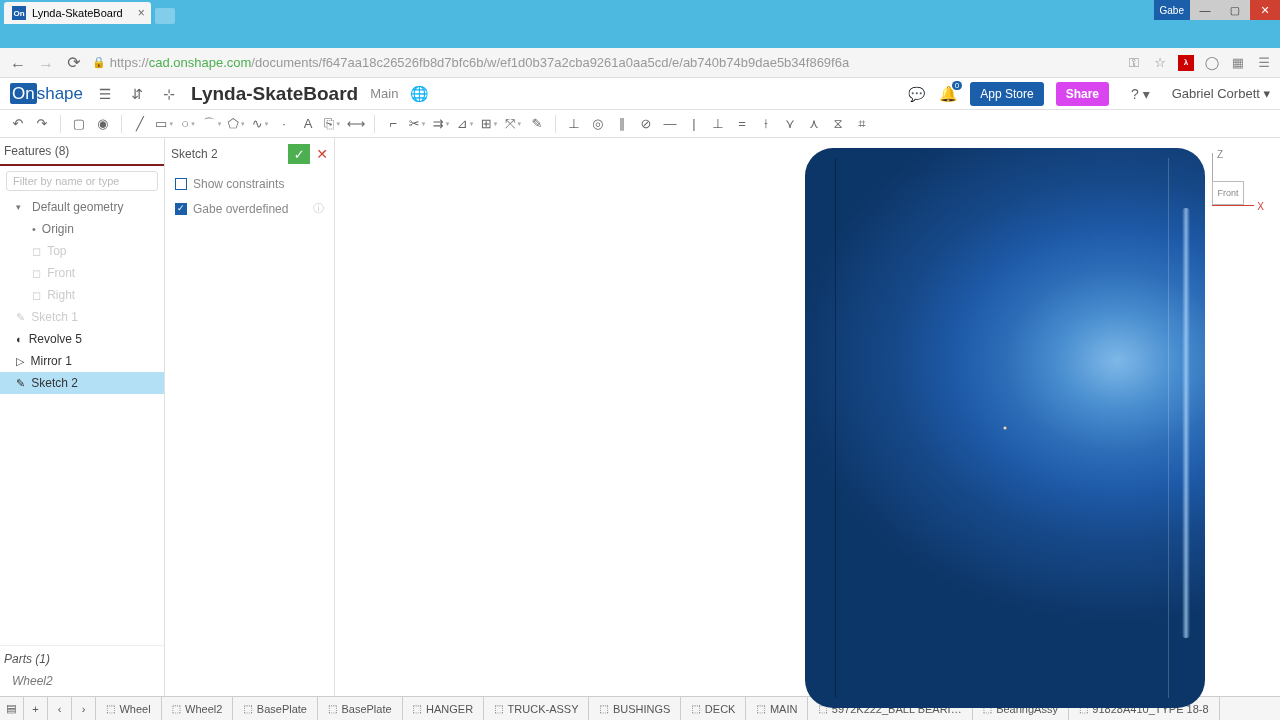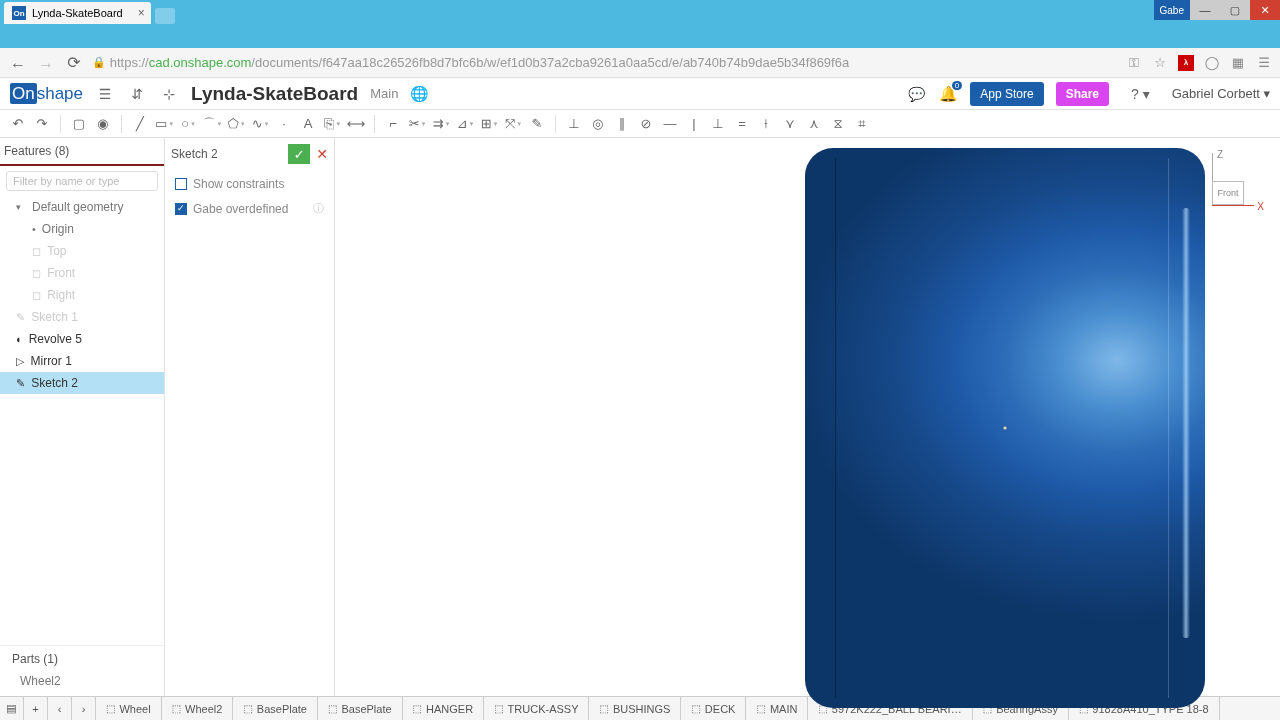--- a/index.html
+++ b/index.html
@@ -56,21 +56,21 @@
 .feat-header { padding: 6px 4px; color: #555; border-bottom: 2px solid #7f1d1d; }
 .filter-box { margin: 5px 6px; border: 1px solid #ddd; border-radius: 3px; height: 20px; padding: 0 6px; font-size: 11px; color: #bbb; display: flex; align-items: center; }
 .tree { flex: 1; overflow: auto; }
 .tree-item { padding: 4px 8px 4px 16px; color: #ccc; display: flex; align-items: center; gap: 6px; cursor: pointer; }
 .tree-item.dark { color: #777; }
 .tree-item.black { color: #333; }
 .tree-item.active { background: #b4e0f5; color: #333; }
 .tree-item .exp { font-size: 9px; width: 10px; }
 .tree-item.sub { padding-left: 32px; }
 .tree-icon { font-size: 11px; }
-.parts-sec { border-top: 1px solid #eee; padding: 6px 12px; }
+.parts-sec { border-top: 1px solid #eee; padding: 6px 4px; font-style: italic; }
 .parts-hdr { color: #555; margin-bottom: 6px; }
 .part-item { color: #777; padding: 2px 8px; }
 
 
 .sketch-box { width: 170px; border-right: 1px solid #e0e0e0; font-size: 12px; padding: 6px; }
 .sk-title { display: flex; align-items: center; gap: 6px; margin-bottom: 8px; }
 .sk-check { width: 22px; height: 20px; background: #4caf50; color: #fff; display: flex; align-items: center; justify-content: center; font-size: 13px; cursor: pointer; }
 .sk-x { color: #d04030; font-size: 14px; cursor: pointer; }
 .sk-row { padding: 5px 4px; color: #888; display: flex; align-items: center; gap: 6px; }
 .sk-row.plain { color: #555; }

